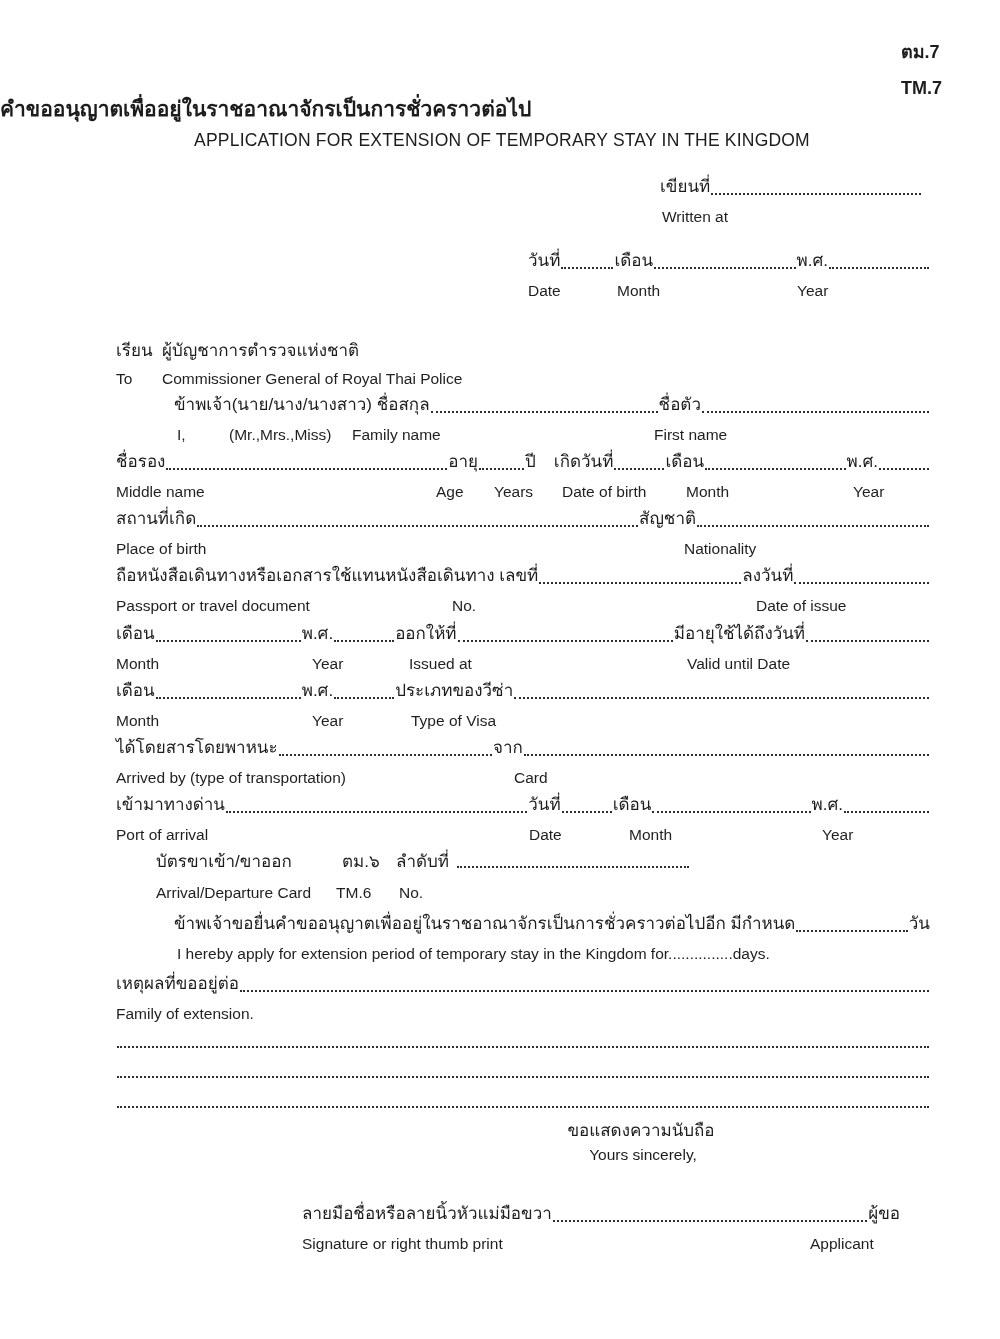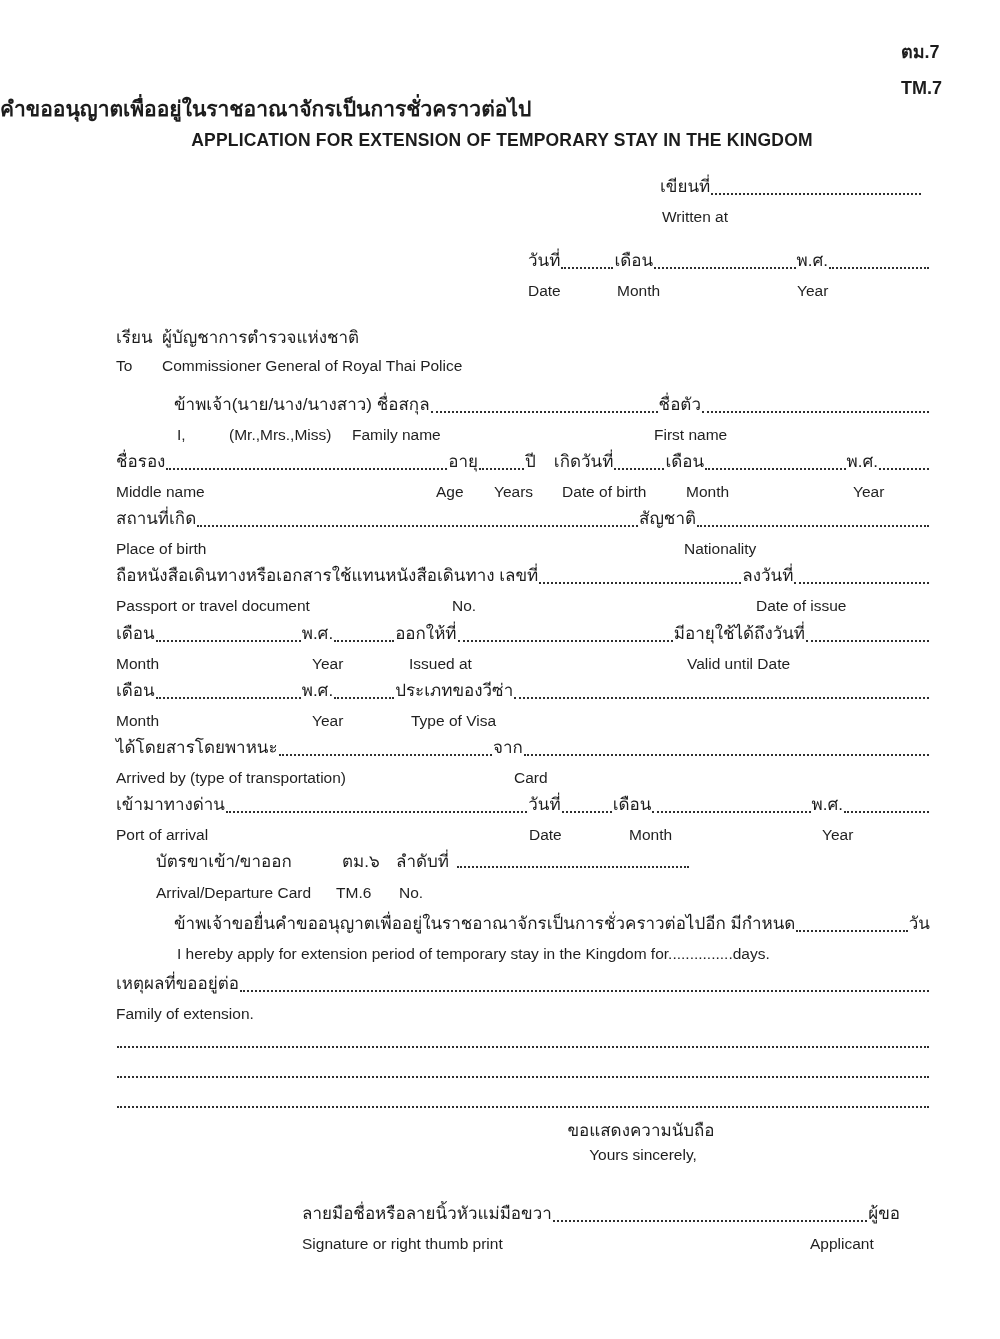--- a/index.html
+++ b/index.html
@@ -8,38 +8,38 @@
     width:1000px;height:1339px;
     background:#ffffff;
     font-family:"Liberation Sans","DejaVu Sans",sans-serif;
     color:#1c1c1c;
     overflow:hidden;
   }
   
   .form-code{position:absolute;top:34px;right:58px;font-size:18px;font-weight:700;line-height:36px;}
   .form-code .en{font-weight:600;}
   .title-th{position:absolute;top:92px;left:0;right:0;text-align:left;font-size:21px;font-weight:700;}
-  .title-en{position:absolute;top:130px;left:4px;right:0;text-align:center;font-size:17.5px;font-weight:700;letter-spacing:.2px;}
+  .title-en{position:absolute;top:130px;left:4px;right:0;text-align:center;font-size:17.5px;font-weight:400;letter-spacing:.2px;}
 
   
   .row{position:absolute;left:116px;right:70px;}
   .tline{display:flex;align-items:flex-end;font-size:17px;line-height:1.3;white-space:nowrap;}
   .tline .lbl{flex:0 0 auto;}
   .dots{height:0;border-bottom:2px dotted #2e2e2e;margin:0 1px 3px 1px;min-width:14px;}
   .grow{flex:1 1 auto;}
   .sub{position:relative;height:20px;margin-top:8px;font-size:15.5px;color:#1f1f1f;}
   .sub span{position:absolute;bottom:0;white-space:nowrap;}
   .rel{position:relative;height:23px;}
   .rel span{position:absolute;bottom:0;white-space:nowrap;font-size:17px;}
   .rel .dots{position:absolute;bottom:3px;}
 
   
   #written{top:176px;left:660px;width:262px;}
   #hdate{top:250px;left:528px;right:70px;}
-  #salute{top:327px;text-decoration:underline;}
+  #salute{top:340px;text-decoration:underline;}
   #salute .rel span{font-size:17px;}
   #salute .sub{margin-top:5px;}
 
   
   #r-name{top:394px;}   #r-middle{top:451px;} #r-birth{top:508px;}
   #r-passport{top:565px;} #r-issued{top:623px;} #r-visa{top:680px;}
   #r-arrived{top:737px;} #r-port{top:794px;} #r-card{top:851px;margin-left:40px;}
   #r-apply{top:913px;} #r-reason{top:973px;}
   #rule1{top:1046px;} #rule2{top:1076px;} #rule3{top:1106px;}
   .indent{padding-left:58px;}

